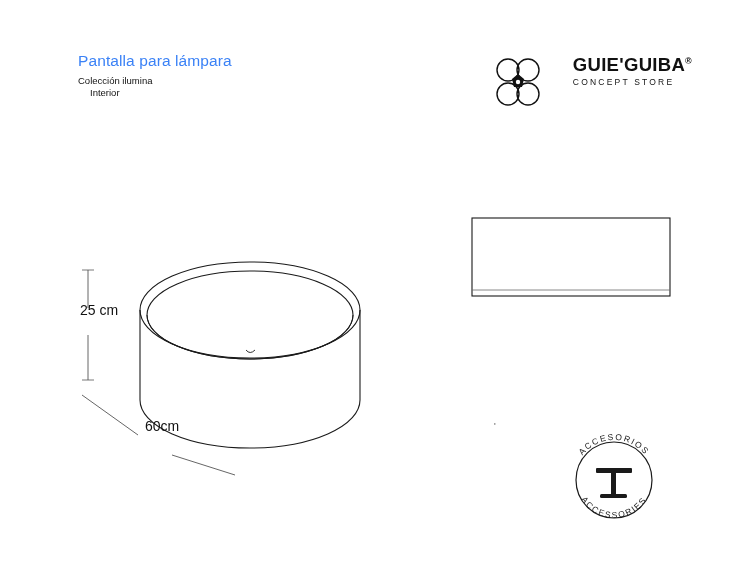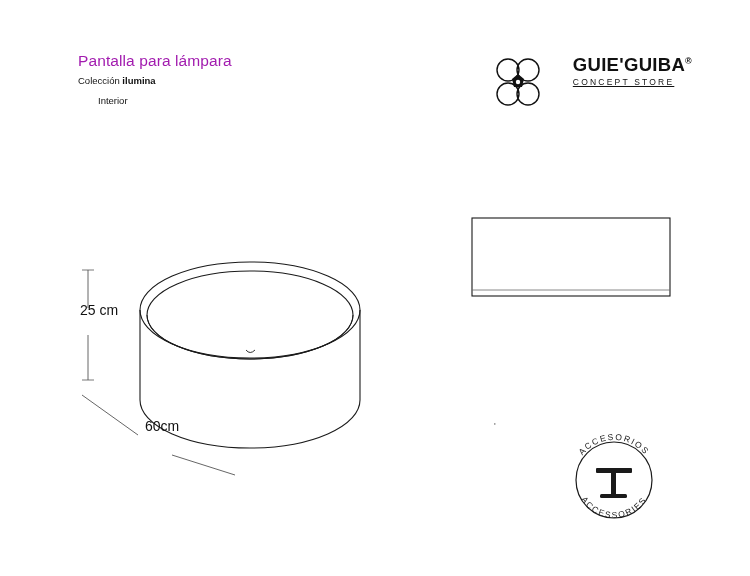--- a/index.html
+++ b/index.html
@@ -20,38 +20,38 @@
   .title-block {
     position: absolute;
     left: 78px;
     top: 52px;
     width: 300px;
   }
   .product-title {
     font-size: 15.5px;
     font-weight: 400;
     letter-spacing: 0.1px;
-    color: #a21caf;
+    color: #3b82f6;
     line-height: 1.2;
     margin: 0 0 4px 0;
   }
   .collection-line {
     font-size: 9.5px;
     color: #111;
     line-height: 1.35;
     margin: 0;
   }
   .collection-line .strong {
-    font-weight: bold;
+    font-weight: normal;
   }
   .interior-line {
     font-size: 9.5px;
     color: #111;
     line-height: 1.35;
-    margin: 8px;
+    margin: 0;
     padding-left: 12px;
   }
 
   
   .brand {
     position: absolute;
     right: 58px;
     top: 48px;
     display: flex;
     align-items: flex-start;
@@ -88,21 +88,20 @@
     margin-top: 3px;
     white-space: nowrap;
   }
   .brand-sub2 {
     font-size: 8.5px;
     letter-spacing: 2.2px;
     color: #111;
     line-height: 1.3;
     margin-top: 2px;
     white-space: nowrap;
-    text-decoration: underline;
   }
 
   
   .drawing-left {
     position: absolute;
     left: 60px;
     top: 190px;
     width: 360px;
     height: 300px;
   }

